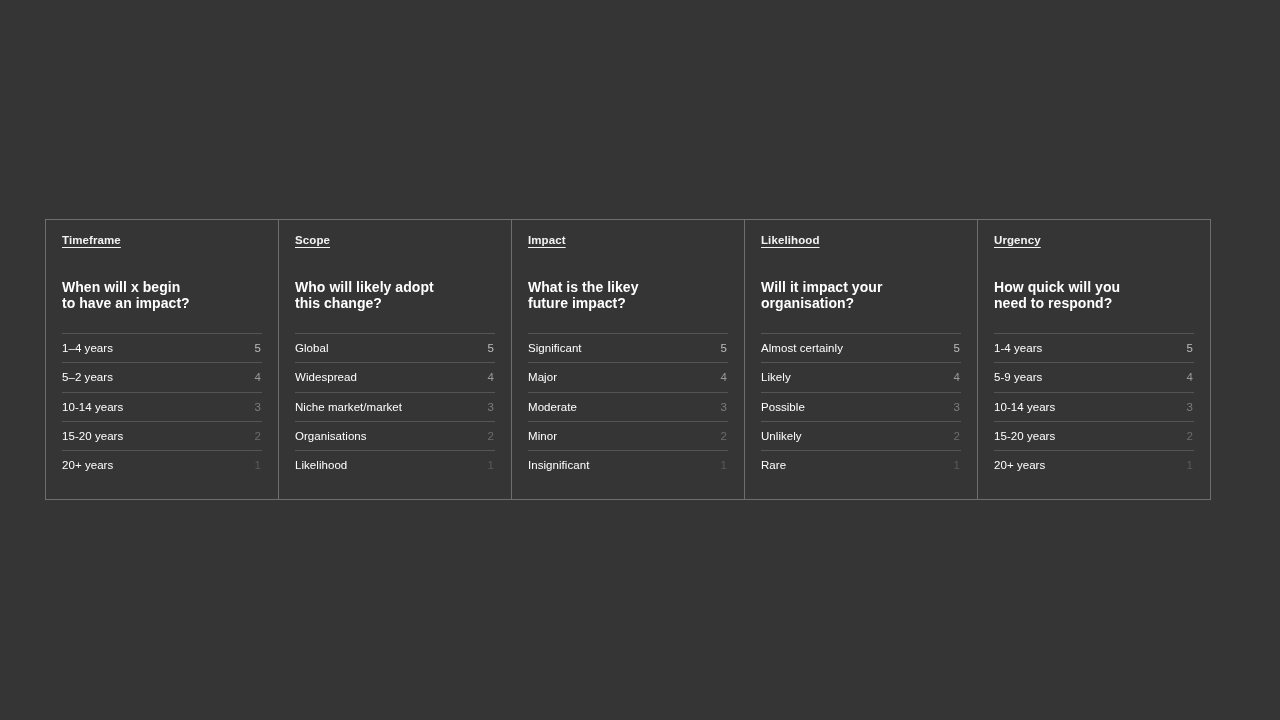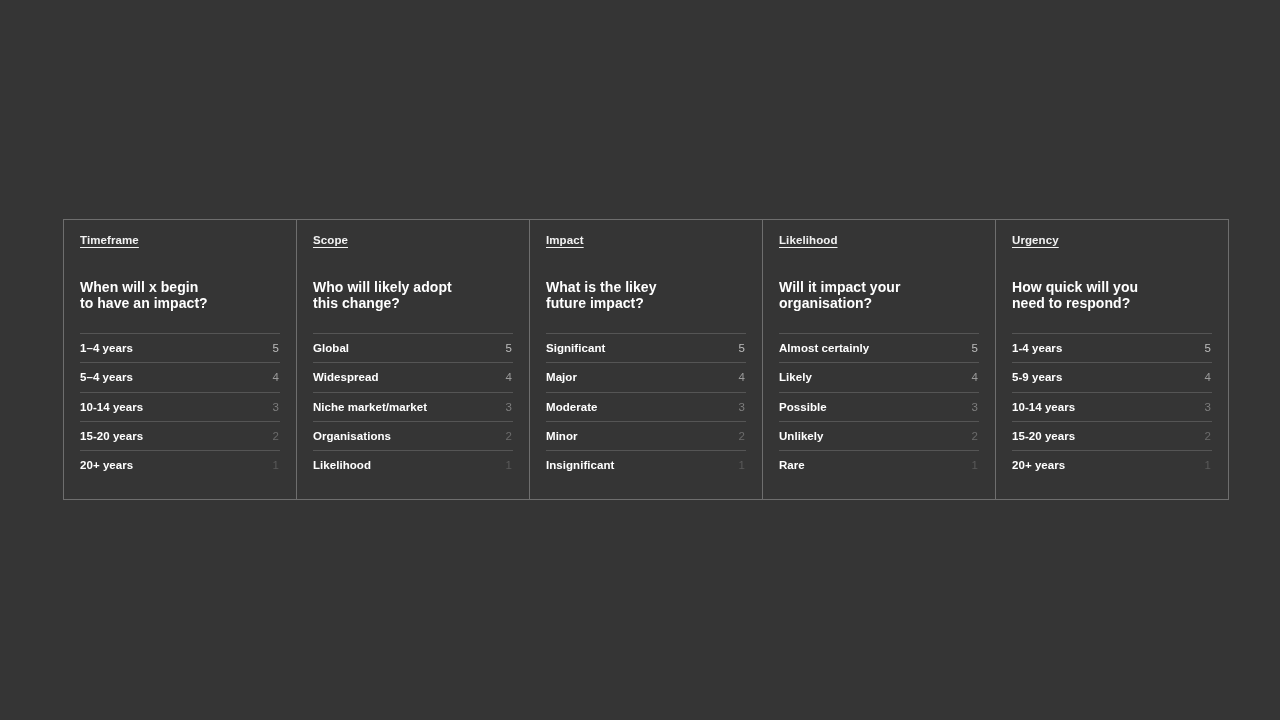--- a/index.html
+++ b/index.html
@@ -16,21 +16,21 @@
   }
 
   .stage {
     position: relative;
     width: 1280px;
     height: 720px;
   }
 
   .rubric-table {
     position: absolute;
-    left: 63px;
+    left: 45px;
     top: 219px;
     width: 1166px;
     height: 281px;
     display: flex;
     box-sizing: border-box;
     border: 1px solid #6e6e6e;
     background: #353535;
   }
 
   .rubric-column {
@@ -76,21 +76,21 @@
     display: flex;
     align-items: center;
     justify-content: space-between;
     height: 29.3px;
     border-top: 1px solid #555555;
     box-sizing: border-box;
   }
 
   .scale-label {
     font-size: 11.5px;
-    font-weight: bold;
+    font-weight: normal;
     color: #ffffff;
     letter-spacing: 0.05px;
     line-height: 14px;
   }
 
   .scale-score {
     font-size: 11.5px;
     font-weight: normal;
     line-height: 14px;
     padding-right: 1px;
@@ -112,21 +112,21 @@
     <div class="rubric-column">
       <div class="col-title">Timeframe</div>
       <div class="col-question">When will x begin
 to have an impact?</div>
       <div class="scale-list">
         <div class="scale-row">
           <span class="scale-label">1–4 years</span>
           <span class="scale-score s5">5</span>
         </div>
         <div class="scale-row">
-          <span class="scale-label">5–4 years</span>
+          <span class="scale-label">5–2 years</span>
           <span class="scale-score s4">4</span>
         </div>
         <div class="scale-row">
           <span class="scale-label">10-14 years</span>
           <span class="scale-score s3">3</span>
         </div>
         <div class="scale-row">
           <span class="scale-label">15-20 years</span>
           <span class="scale-score s2">2</span>
         </div>

